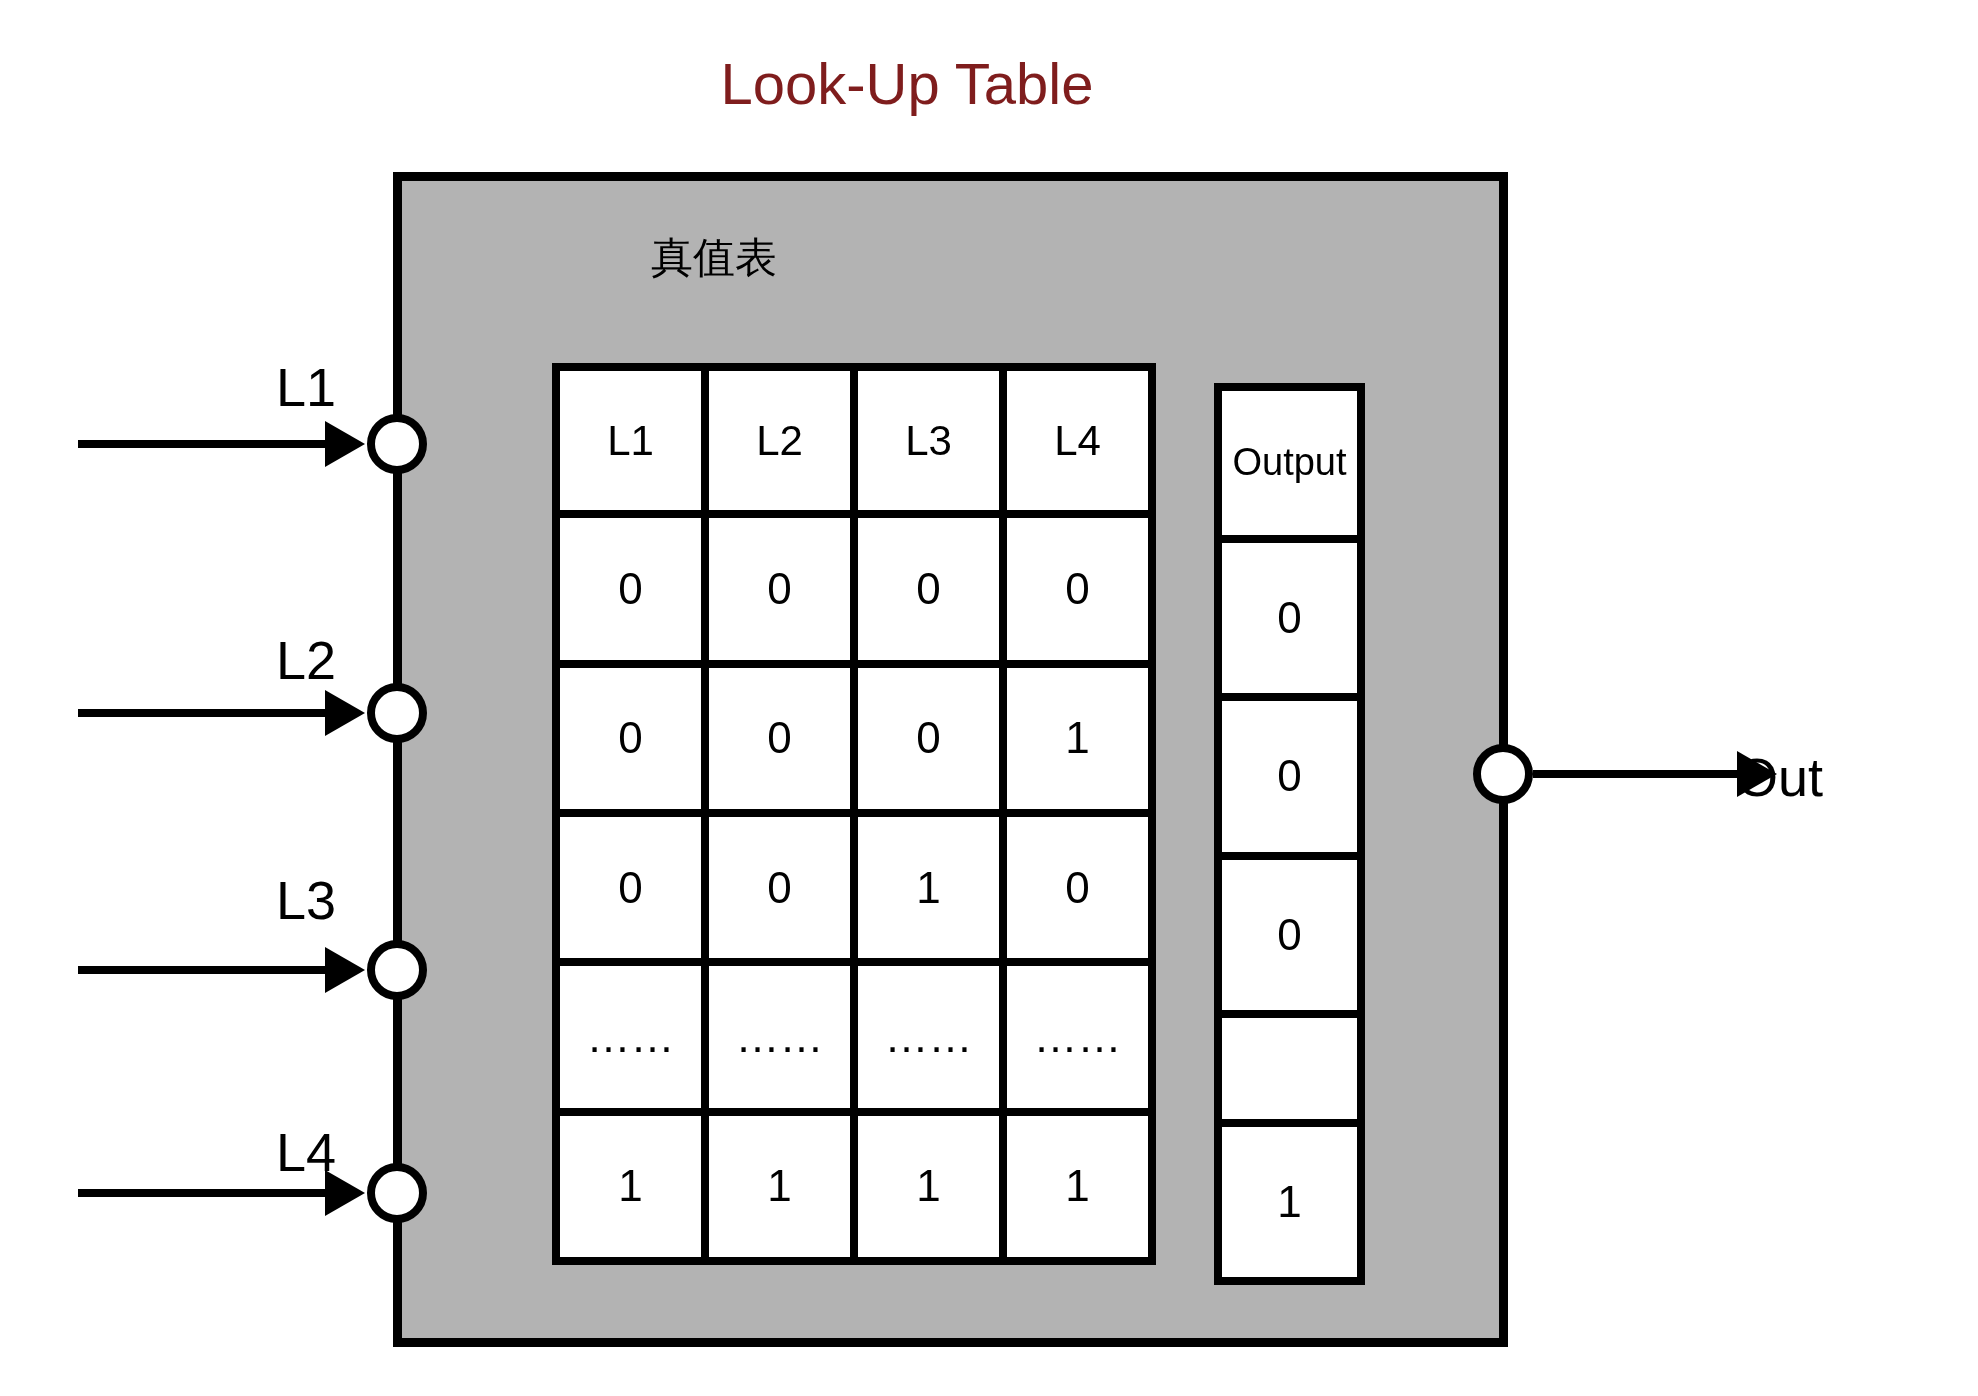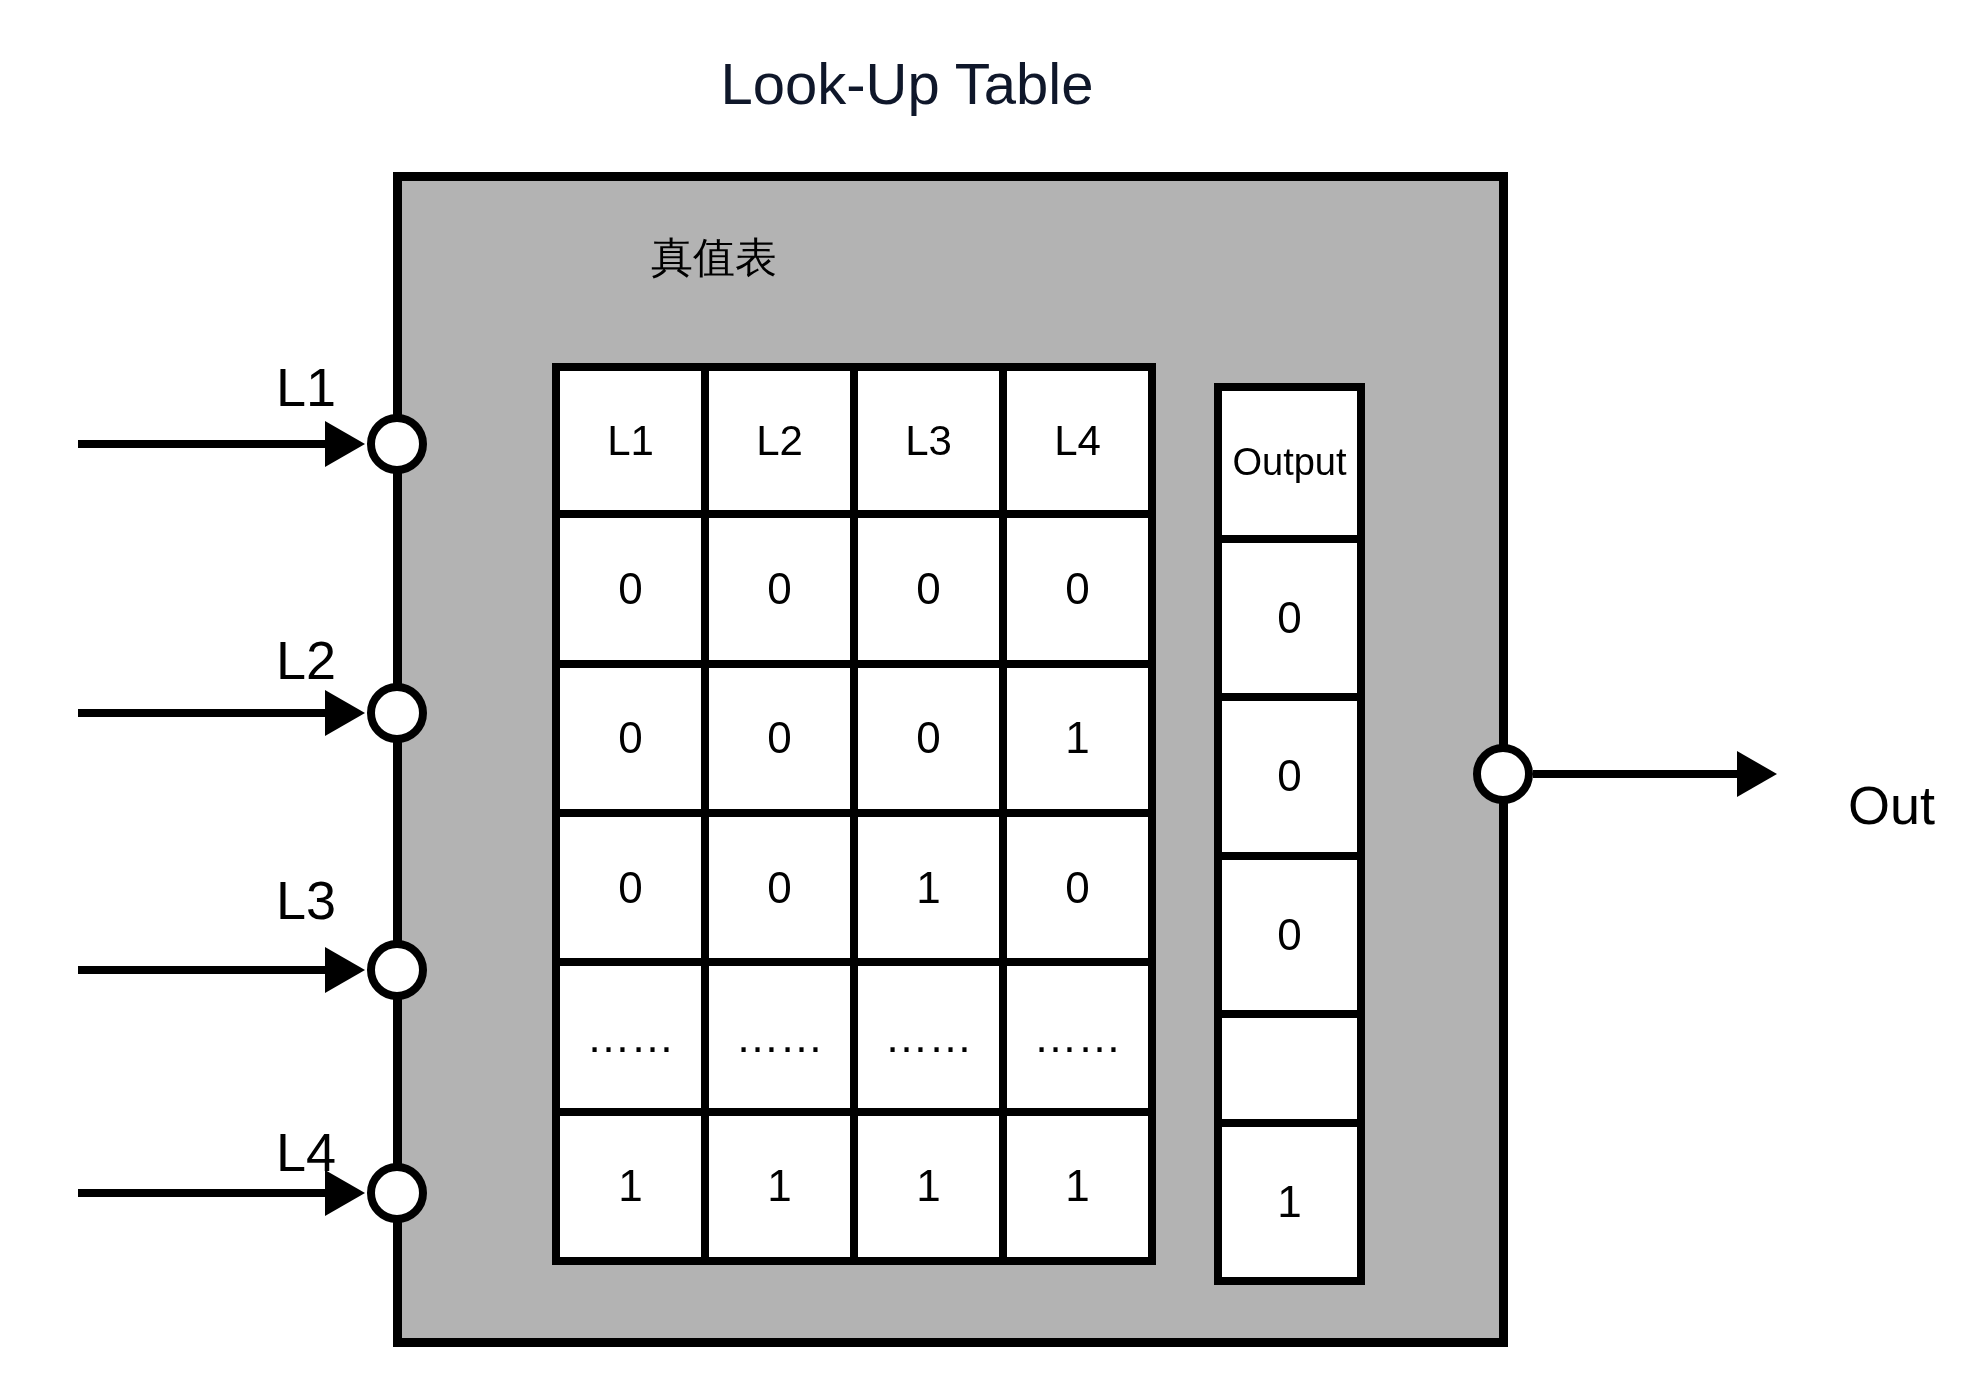--- a/index.html
+++ b/index.html
@@ -11,21 +11,21 @@
     color:#000000;
     overflow:hidden;
   }
   .abs { position:absolute; }
 
   #diagram-title {
     left:407px; top:52px; width:1000px;
     text-align:center;
     font-size:58px;
     line-height:1.1;
-    color:#0f172a;
+    color:#7f1d1d;
   }
 
   #lut-box {
     left:393px; top:172px;
     width:1115px; height:1175px;
     background:#b3b3b3;
     border:9px solid #000;
     box-sizing:border-box;
   }
 
@@ -164,15 +164,15 @@
   <div class="node-circle" style="left:367px; top:940px;"></div>
 
   <div class="io-label input" style="left:206px; top:1125px;">L4</div>
   <div class="arrow-line" style="left:78px; top:1189px; width:247px;"></div>
   <div class="arrow-head" style="left:325px; top:1170px;"></div>
   <div class="node-circle" style="left:367px; top:1163px;"></div>
 
   <div class="node-circle" style="left:1473px; top:744px;"></div>
   <div class="arrow-line" style="left:1533px; top:770px; width:204px;"></div>
   <div class="arrow-head" style="left:1737px; top:751px;"></div>
-  <div class="io-label" style="left:1848px; top:750px;margin-top:28px;">Out</div>
+  <div class="io-label" style="left:1736px; top:750px;">Out</div>
 
 </div>
 
 </body></html>

